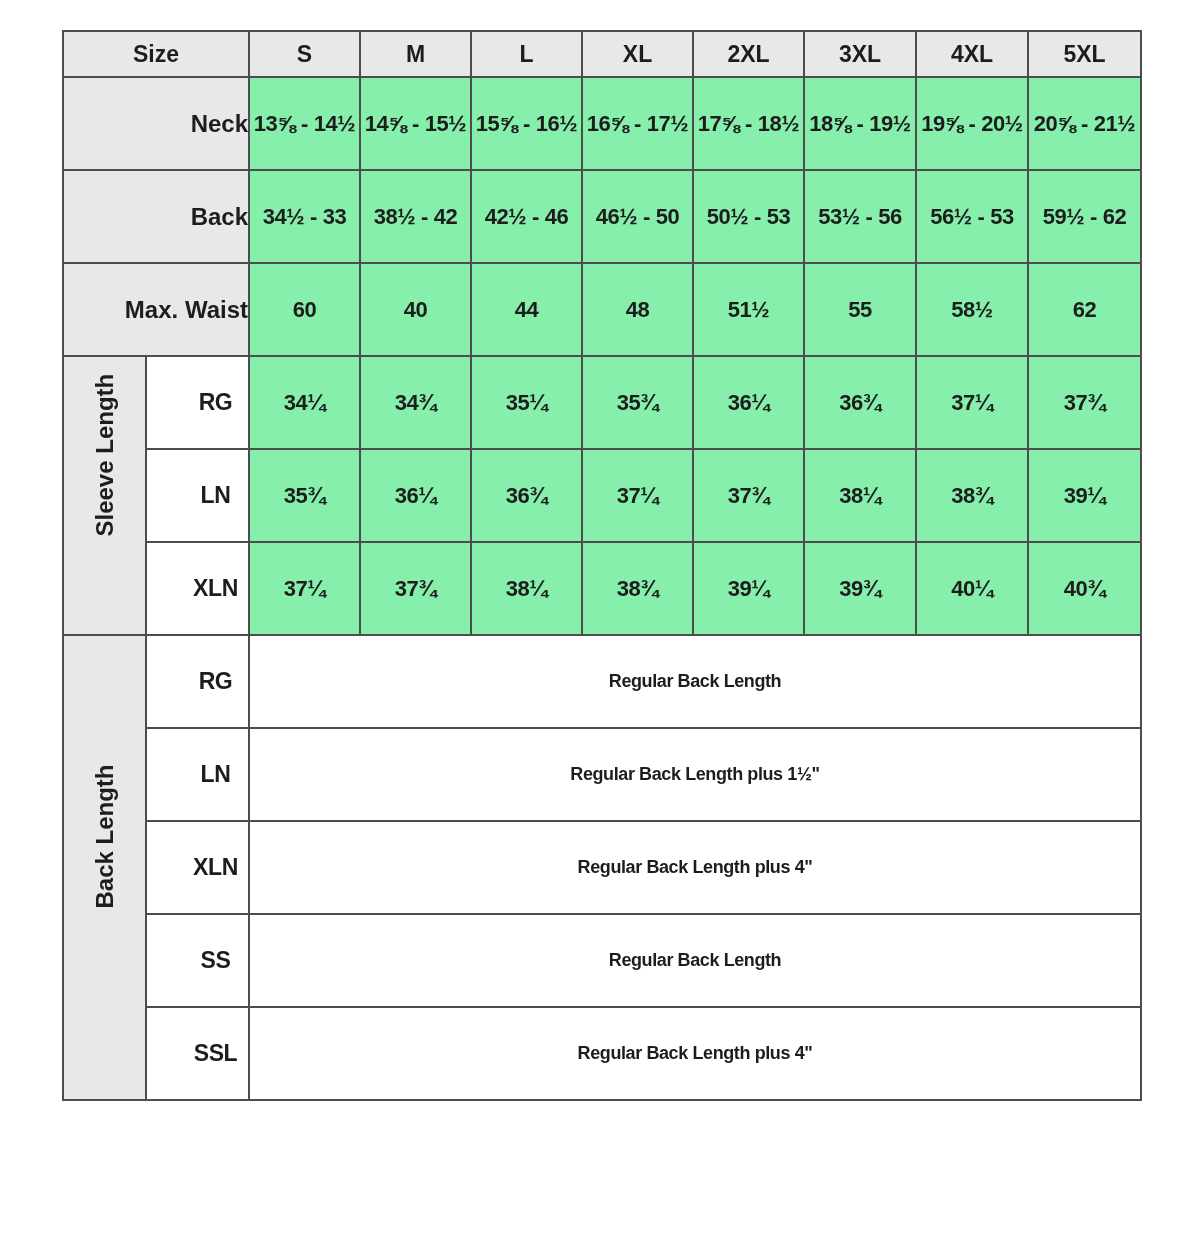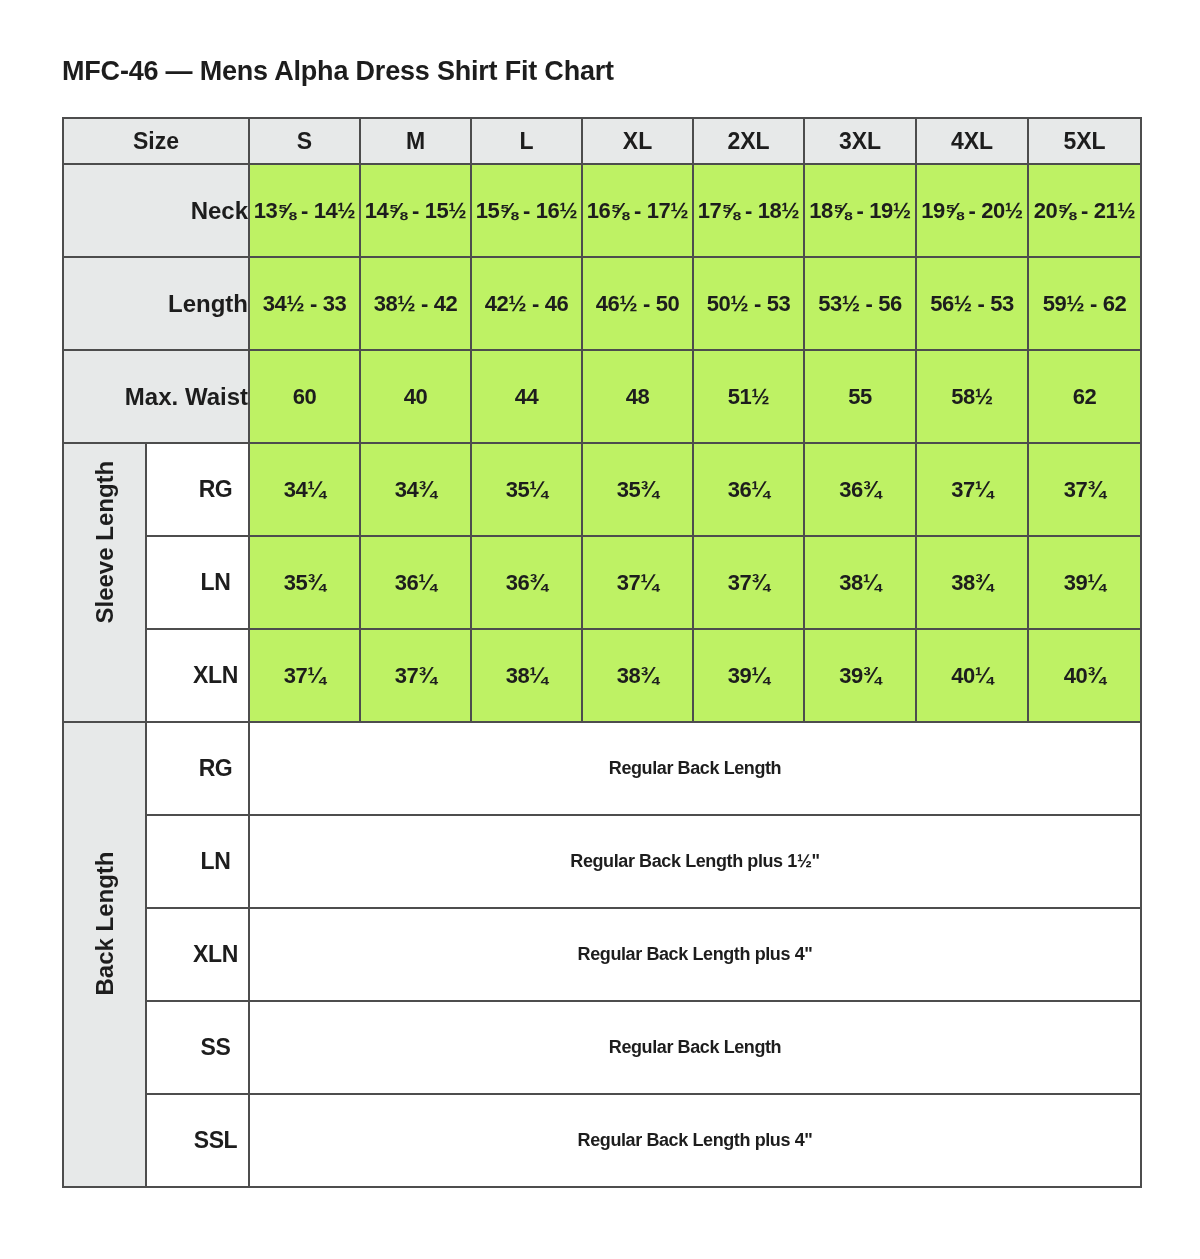--- a/index.html
+++ b/index.html
@@ -28,21 +28,21 @@
     text-align: center;
     vertical-align: middle;
     padding: 0;
   }
   .gray { background: #e7e9e9; }
   tr.head-row { height: 46px; }
   tr.head-row th { font-size: 23px; font-weight: bold; }
   tr.body-row { height: 93px; }
   th.row-label { font-size: 24px; font-weight: bold; text-align: right; }
   td.data-cell {
-    background: #bef264;
+    background: #86efac;
     font-size: 22px;
     font-weight: bold;
     letter-spacing: -0.4px;
     font-family: "Liberation Sans", "DejaVu Sans", sans-serif;
   }
   th.code-label {
     background: #ffffff;
     font-size: 23px;
     font-weight: bold;
     letter-spacing: -0.4px;
@@ -60,21 +60,20 @@
     font-size: 18px;
     font-weight: bold;
     letter-spacing: -0.4px;
   }
 </style>
 </head>
 <body>
 
 <div class="page">
 
-  <h1 class="title">MFC-46 — Mens Alpha Dress Shirt Fit Chart</h1>
 
   <table class="fit-chart">
     <colgroup>
       <col style="width:83px">
       <col style="width:103px">
       <col style="width:111px">
         <col style="width:111px">
         <col style="width:111px">
         <col style="width:111px">
       <col style="width:111px">
@@ -102,21 +101,21 @@
       <td class="data-cell">14⅝ - 15½</td>
       <td class="data-cell">15⅝ - 16½</td>
       <td class="data-cell">16⅝ - 17½</td>
       <td class="data-cell">17⅝ - 18½</td>
       <td class="data-cell">18⅝ - 19½</td>
       <td class="data-cell">19⅝ - 20½</td>
       <td class="data-cell">20⅝ - 21½</td>
     </tr>
 
     <tr class="body-row">
-      <th colspan="2" class="gray row-label">Length</th>
+      <th colspan="2" class="gray row-label">Back</th>
       <td class="data-cell">34½ - 33</td>
       <td class="data-cell">38½ - 42</td>
       <td class="data-cell">42½ - 46</td>
       <td class="data-cell">46½ - 50</td>
       <td class="data-cell">50½ - 53</td>
       <td class="data-cell">53½ - 56</td>
       <td class="data-cell">56½ - 53</td>
       <td class="data-cell">59½ - 62</td>
     </tr>
 

